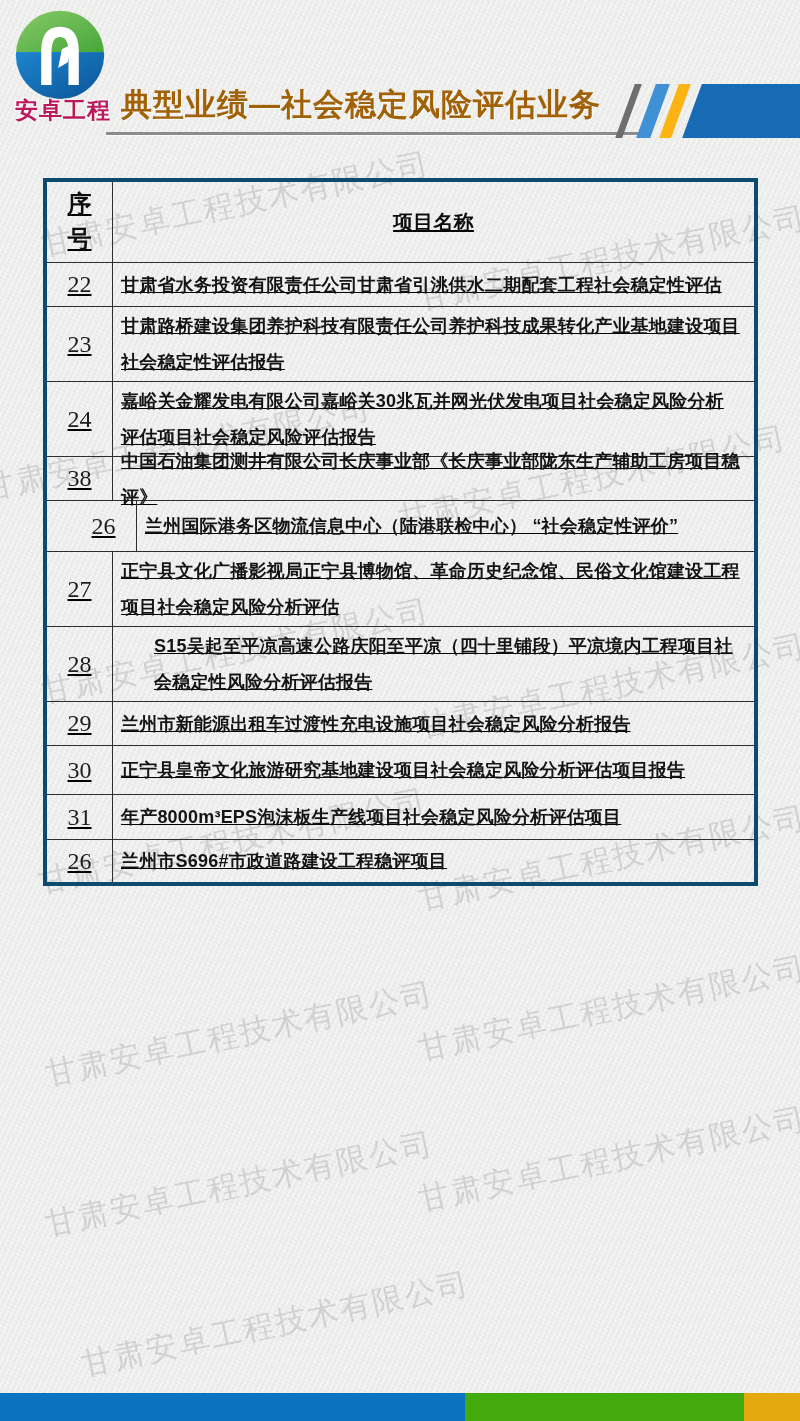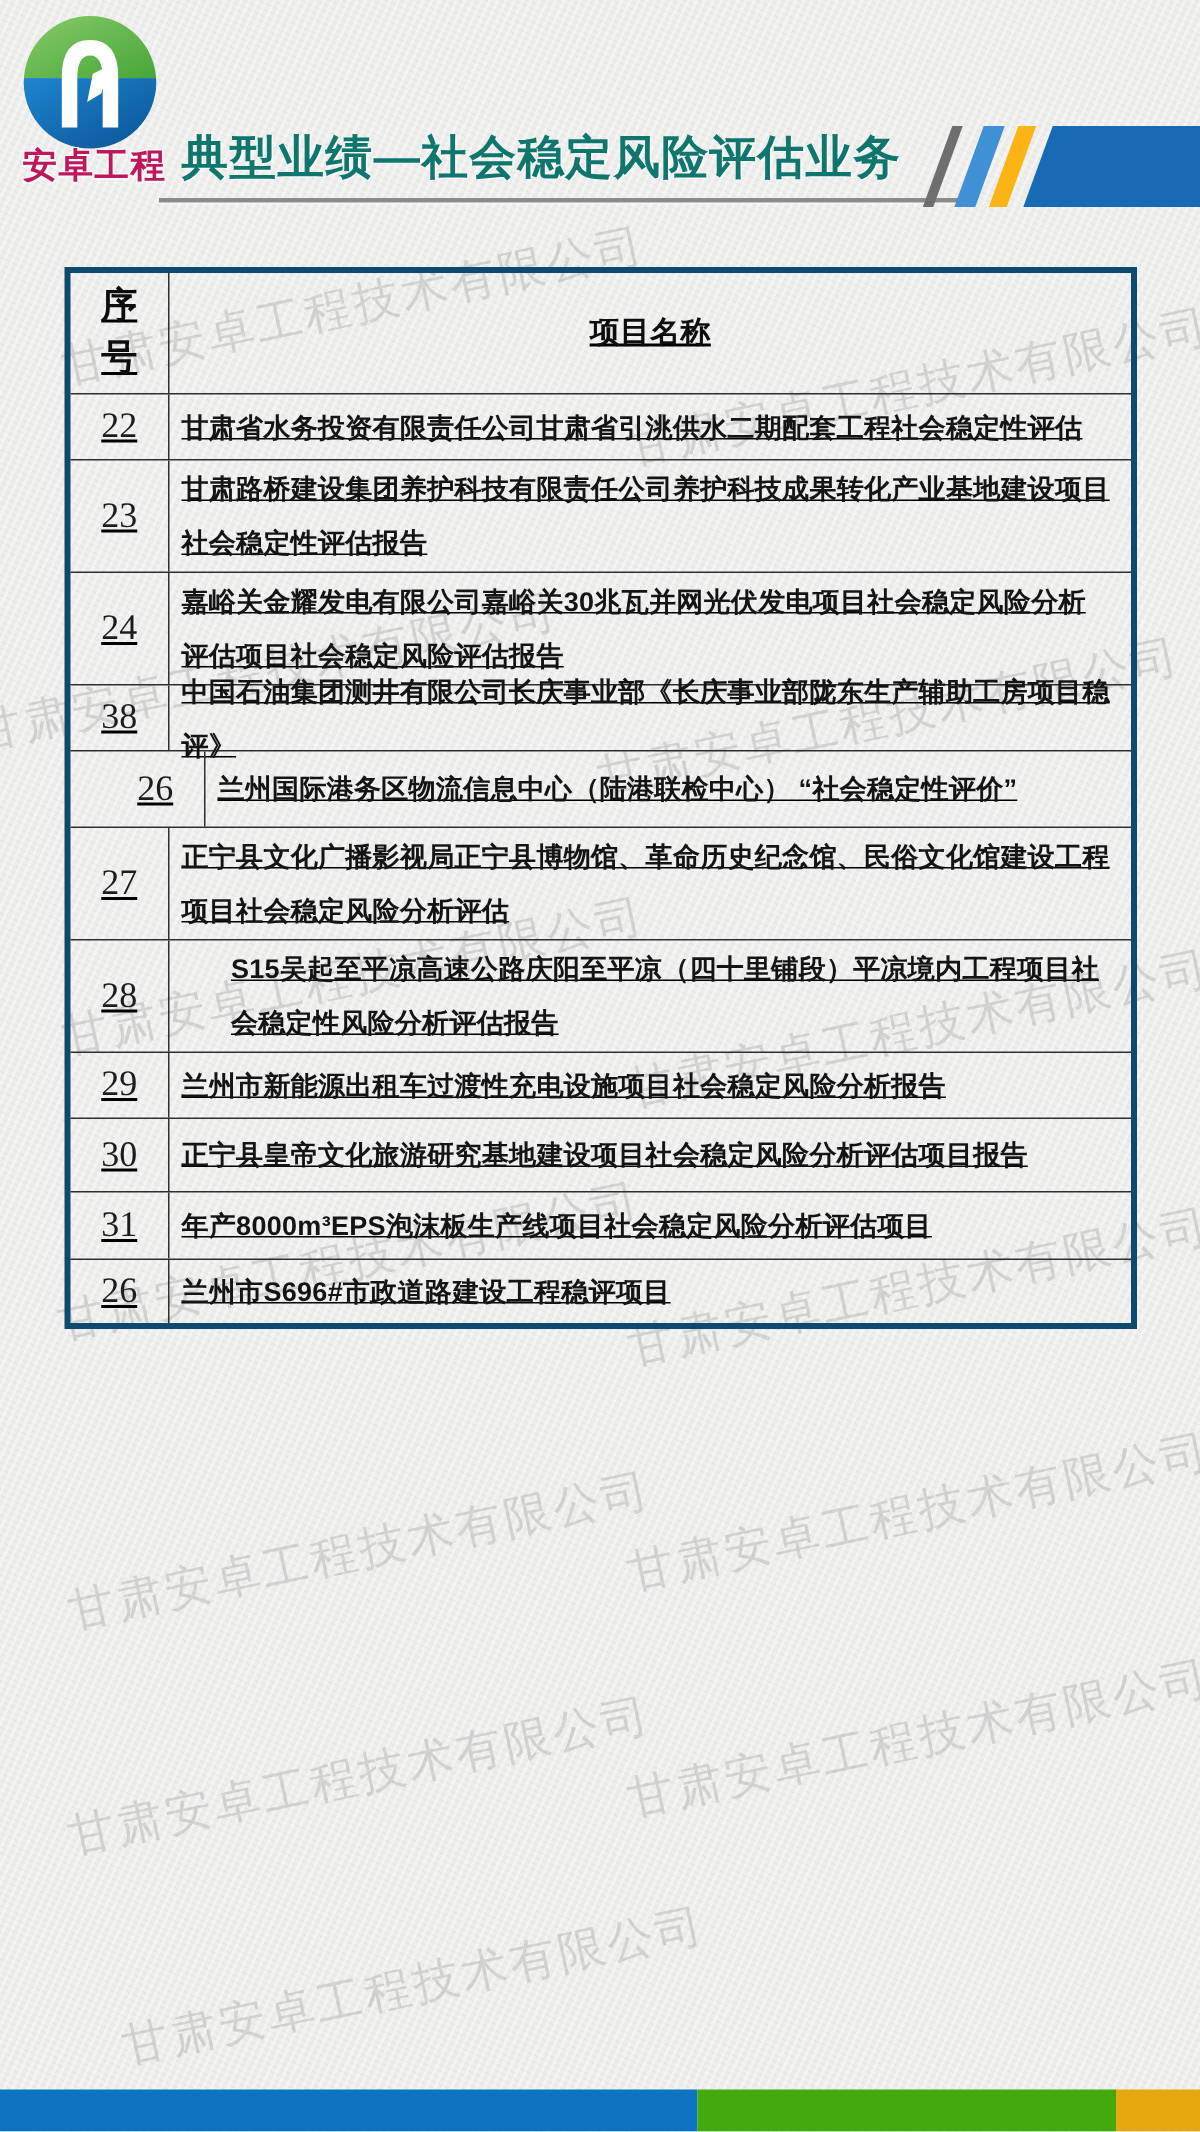--- a/index.html
+++ b/index.html
@@ -20,21 +20,21 @@
   }
   
   .header{position:absolute;left:0;top:0;width:800px;height:150px;z-index:3;}
   .logo-mark{position:absolute;left:13px;top:6px;width:94px;height:94px;}
   .logo-text{
     position:absolute;left:15px;top:95px;font-size:23px;font-weight:800;color:#be185d;
     letter-spacing:1px;
     text-shadow:-1px -1px 0 #f6f7f7,1px -1px 0 #f6f7f7,-1px 1px 0 #f6f7f7,1px 1px 0 #f6f7f7;
   }
   .page-title{
-    position:absolute;left:121px;top:84px;font-size:31px;font-weight:800;color:#0f766e;
+    position:absolute;left:121px;top:84px;font-size:31px;font-weight:800;color:#a16207;
     letter-spacing:1px;white-space:nowrap;text-shadow:1px 1px 0 rgba(255,255,255,.8);
   }
   .title-underline{position:absolute;left:106px;top:132px;width:541px;height:3px;background:#8b8b8b;
     box-shadow:0 1px 0 rgba(255,255,255,.7);}
   .slash{position:absolute;top:84px;height:54px;transform:skewX(-20deg);}
   .slash-gray{left:625px;width:7px;background:#6e6e6e;}
   .slash-blue{left:646px;width:14px;background:#3f90d4;}
   .slash-yellow{left:669px;width:12px;background:#fcb414;}
   .banner-blue{left:692px;width:120px;background:#176bb4;}
   

